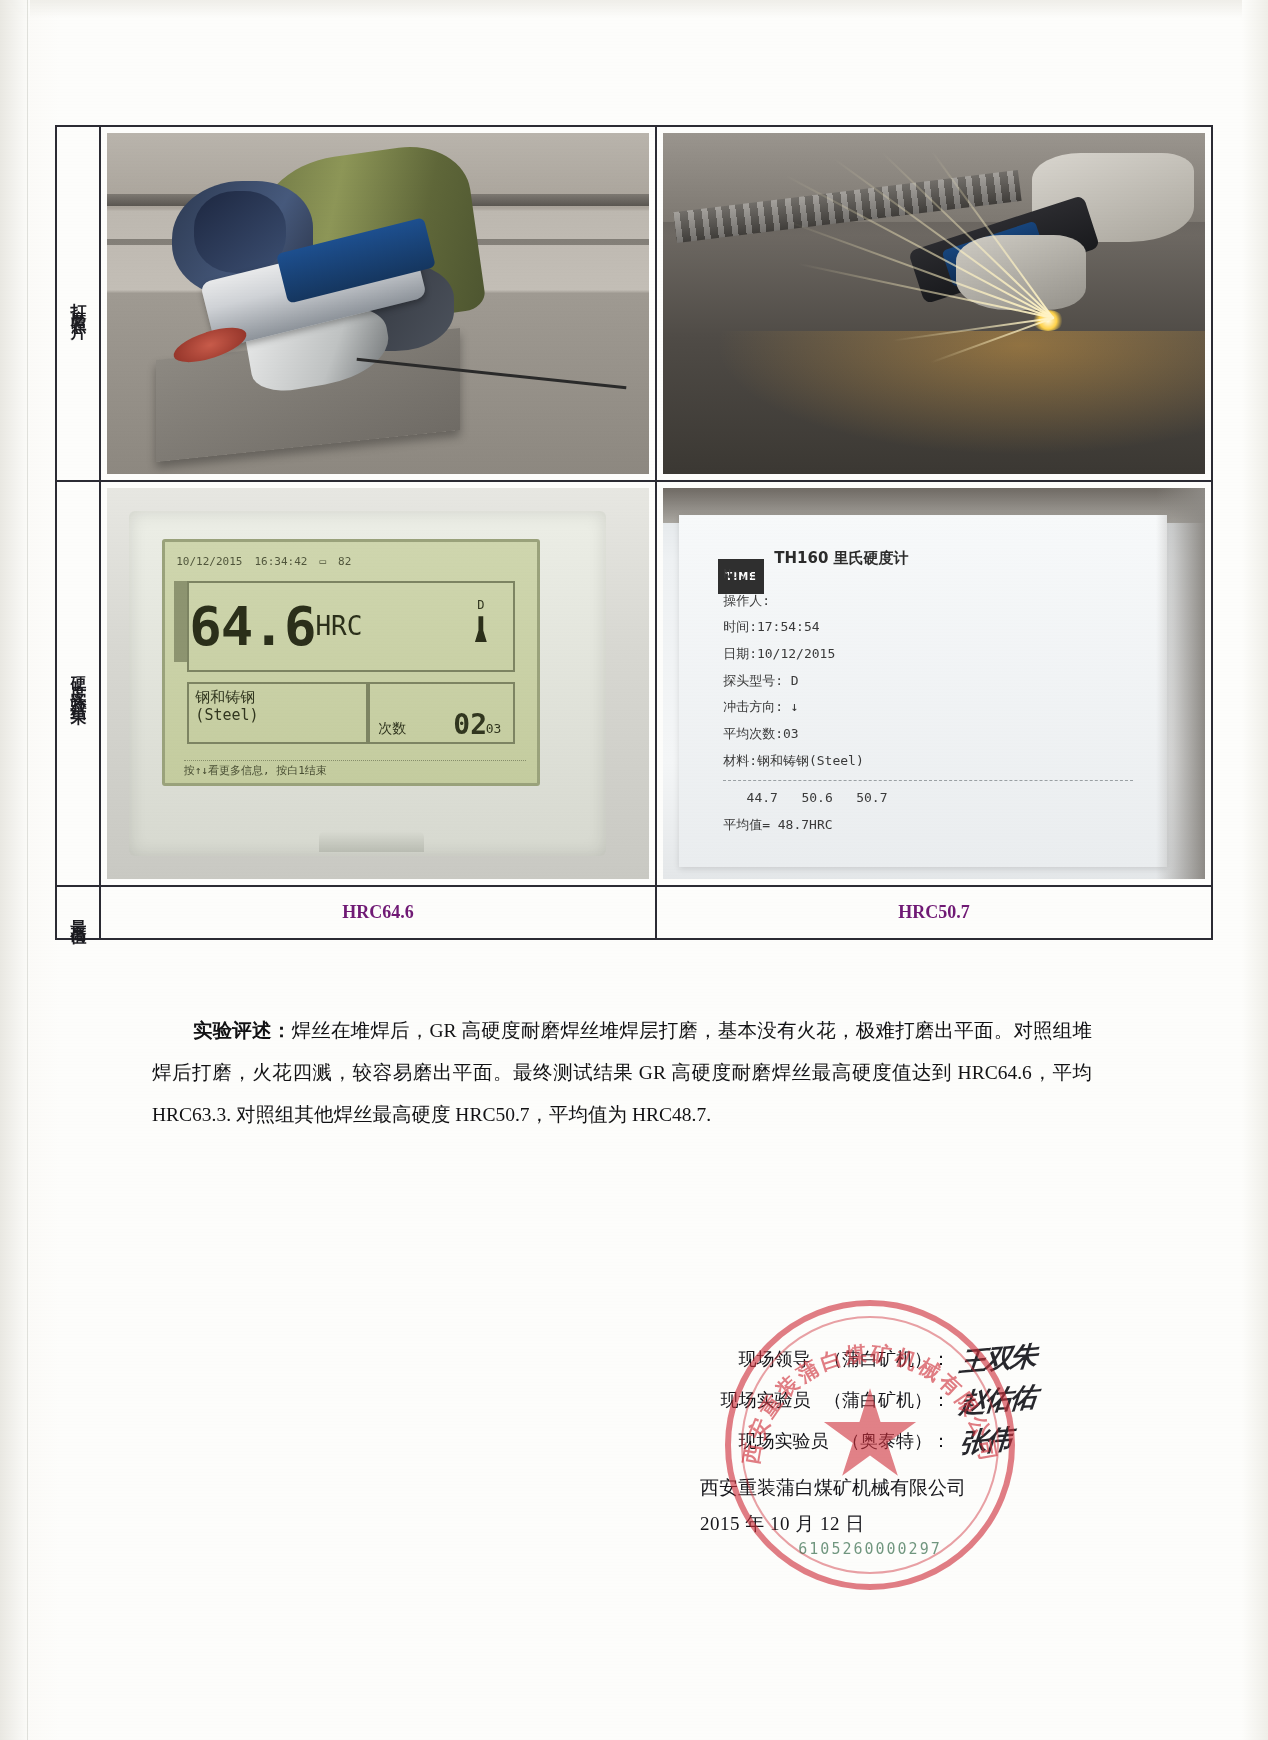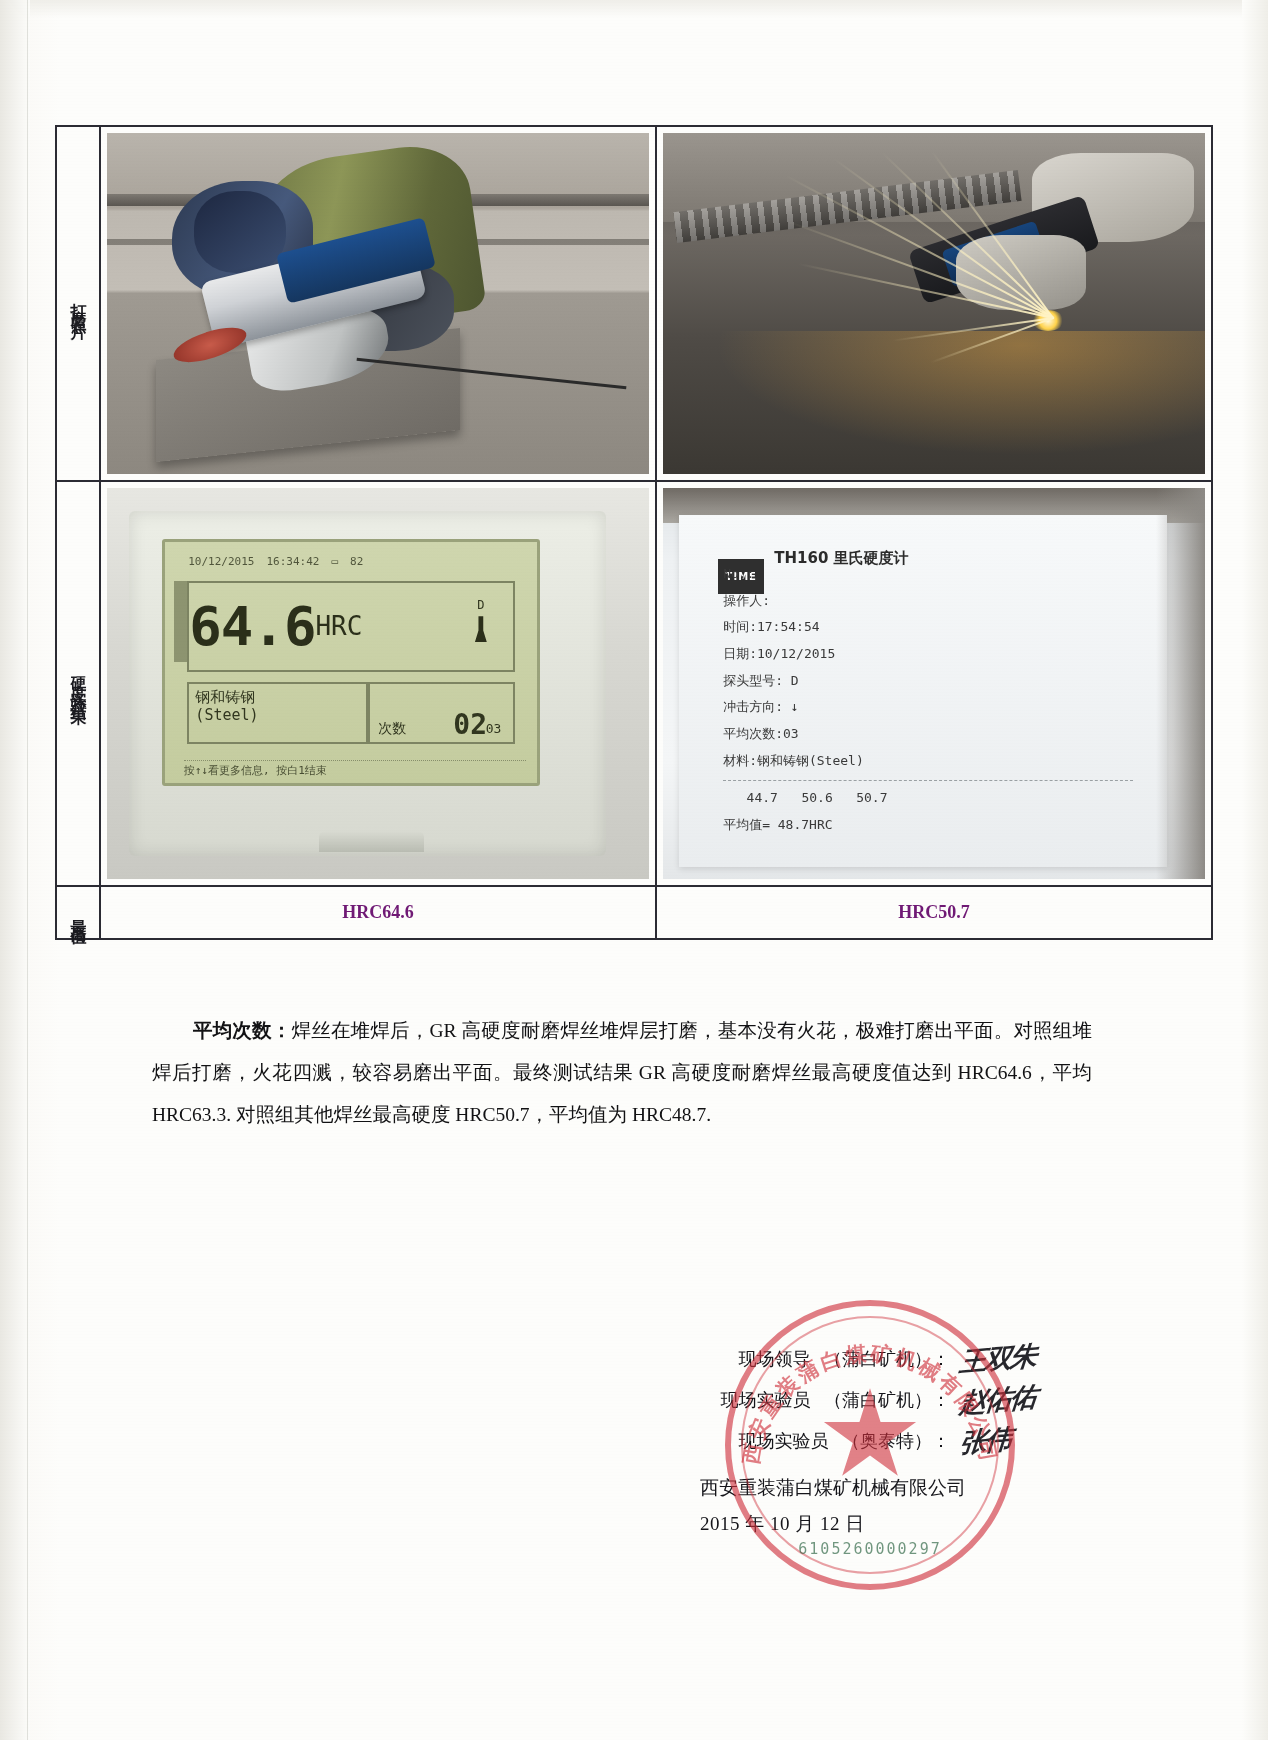--- a/index.html
+++ b/index.html
@@ -108,21 +108,21 @@
 
   
   .p3{background:linear-gradient(180deg,#e7e7e2 0%,#d8d8d2 40%,#c9c9c3 100%);}
   .p3 .device{position:absolute;left:4%;top:6%;width:88%;height:88%;
      background:linear-gradient(180deg,#eceee6,#d7d9d0);border-radius:6px;
      box-shadow:inset 0 0 18px rgba(0,0,0,.12);}
   .p3 .lcd{position:absolute;left:7%;top:8%;width:78%;height:70%;
      background:linear-gradient(180deg,#cfd6ae,#c4cc9f);border:3px solid #9aa27b;border-radius:3px;
      font-family:"DejaVu Sans Mono", monospace;color:#31361f;}
   .p3 .lcd-top{position:absolute;left:3%;top:3%;width:94%;height:10%;
-     display:flex;align-items:center;gap:12px;font-size:11px;opacity:.8;margin-left:12px;}
+     display:flex;align-items:center;gap:12px;font-size:11px;opacity:.8;}
   .p3 .lcd-main{position:absolute;left:6%;top:16%;width:88%;height:38%;
      border:2px solid #7d8462;display:flex;align-items:center;padding-left:0;box-sizing:border-box;}
   .p3 .bigval{font-size:54px;font-weight:700;letter-spacing:-1px;color:#2b2f1a;}
   .p3 .hrc{font-size:26px;font-weight:400;margin-left:0;color:#2b2f1a;}
   .p3 .probe{position:absolute;right:8%;top:18%;text-align:center;font-size:12px;}
   .p3 .probe-ico{width:12px;height:26px;margin:4px auto 0;
      background:linear-gradient(180deg,#2b2f1a,#2b2f1a 60%,#2b2f1a);clip-path:polygon(30% 0,70% 0,70% 55%,100% 100%,0 100%,30% 55%);}
   .p3 .lcd-row2{position:absolute;left:6%;top:58%;width:88%;height:26%;display:flex;gap:0;}
   .p3 .matbox{flex:1.15;border:2px solid #7d8462;padding:4px 6px;box-sizing:border-box;font-size:15px;line-height:1.25;}
   .p3 .cntbox{flex:1;border:2px solid #7d8462;box-sizing:border-box;position:relative;}
@@ -318,21 +318,21 @@
     <div class="row valrow">
       <div class="cell valcell">HRC64.6</div>
       <div class="cell valcell">HRC50.7</div>
     </div>
 
   </div>
 </div>
 
 <div class="comment">
   <span class="indent">
-    <b>平均次数：</b><span>焊丝在堆焊后，GR 高硬度耐磨焊丝堆焊层打磨，基本没有火花，极难打磨出平面。对照组堆焊后打磨，火花四溅，较容易磨出平面。最终测试结果 GR 高硬度耐磨焊丝最高硬度值达到 HRC64.6，平均 HRC63.3. 对照组其他焊丝最高硬度 HRC50.7，平均值为 HRC48.7.</span>
+    <b>实验评述：</b><span>焊丝在堆焊后，GR 高硬度耐磨焊丝堆焊层打磨，基本没有火花，极难打磨出平面。对照组堆焊后打磨，火花四溅，较容易磨出平面。最终测试结果 GR 高硬度耐磨焊丝最高硬度值达到 HRC64.6，平均 HRC63.3. 对照组其他焊丝最高硬度 HRC50.7，平均值为 HRC48.7.</span>
   </span>
 </div>
 
 <div class="sigblock">
   <div class="sigrow">
     <span class="lbl"><span>现场领导</span>&nbsp;&nbsp;&nbsp;<span>（蒲白矿机）：</span></span>
     <span class="sig-ink">王双朱</span>
   </div>
   <div class="sigrow">
     <span class="lbl"><span>现场实验员</span>&nbsp;&nbsp;&nbsp;<span>（蒲白矿机）：</span></span>

